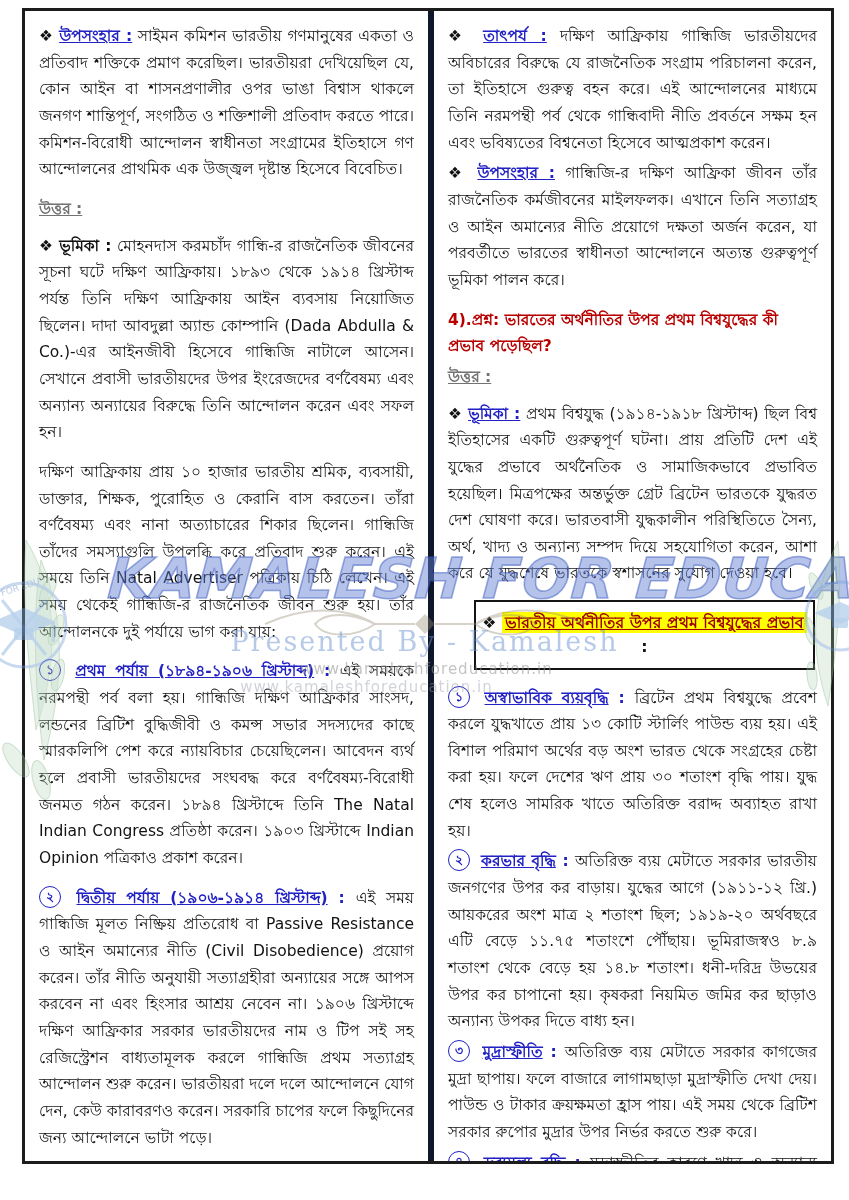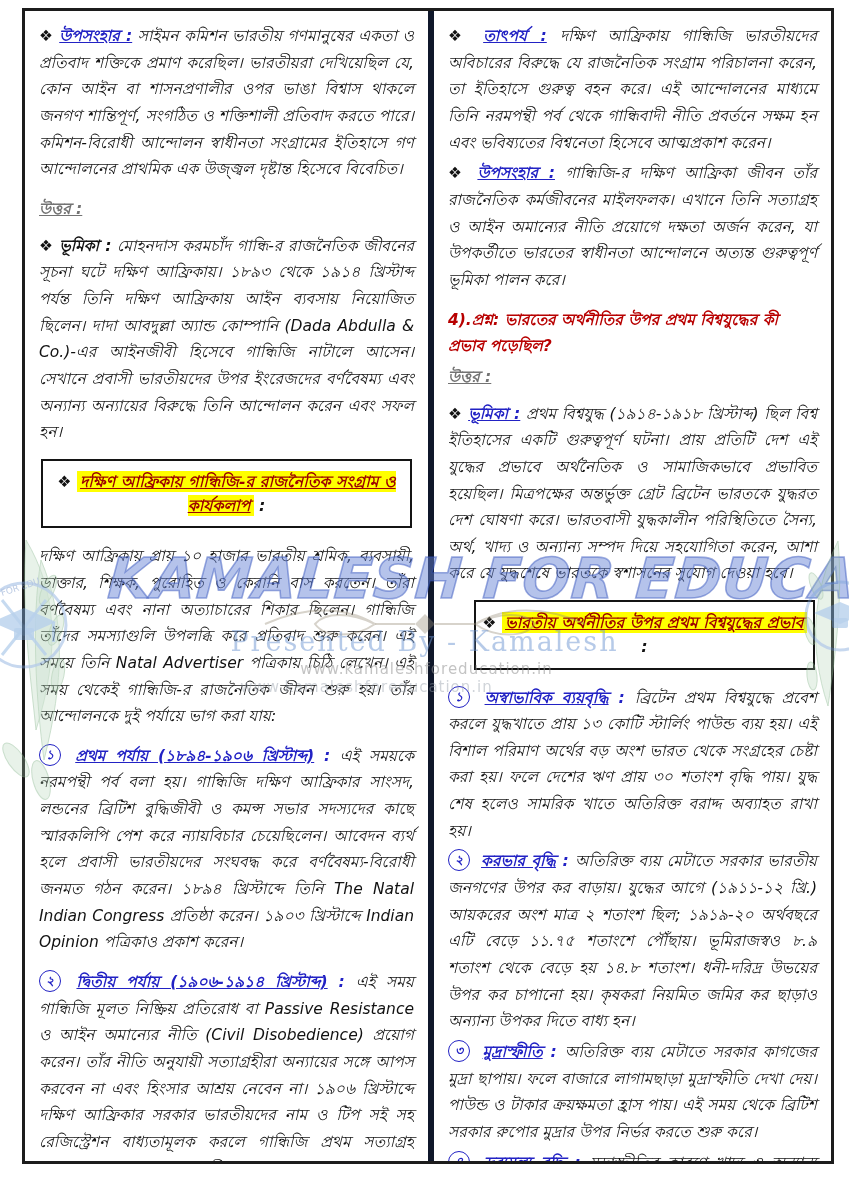--- a/index.html
+++ b/index.html
@@ -6,21 +6,21 @@
   body {
     width:849px; height:1200px; background:#ffffff; position:relative;
     font-family:"DejaVu Sans", sans-serif; overflow:hidden;
   }
   .sheet {
     position:absolute; left:22px; top:8px; width:812px; height:1156px;
     border:3px solid #1c1c1c; box-sizing:border-box; display:flex; background:#fff;
   }
   .col {
     width:50%; box-sizing:border-box; padding:12px 14px 24px 14px;
-    font-size:15.5px; line-height:1.72; color:#121212; text-align:justify; overflow:hidden;font-style:italic;
+    font-size:15.5px; line-height:1.72; color:#121212; text-align:justify; overflow:hidden;
   }
   .col-right { border-left:6px solid #0f172a; }
   .para { margin:0 0 13px 0; }
   .tight { margin-bottom:4px; }
   .marker { font-weight:bold; color:#121212; }
   .lbl-blue { color:#2222c4; font-weight:bold; text-decoration:underline; }
   .lbl-black { color:#121212; font-weight:bold; }
   .blue-colon { color:#2222c4; font-weight:bold; }
   .red-q { color:#b80000; font-weight:bold; text-align:left; }
   .alt-line { font-weight:bold; }
@@ -75,24 +75,20 @@
     </p>
 
     <p class="para tight"><span class="answer-label">উত্তর :</span></p>
 
     <p class="para">
       <span class="marker">❖</span>
       <span class="lbl-black">ভূমিকা :</span>
       <span>মোহনদাস করমচাঁদ গান্ধি-র রাজনৈতিক জীবনের সূচনা ঘটে দক্ষিণ আফ্রিকায়। ১৮৯৩ থেকে ১৯১৪ খ্রিস্টাব্দ পর্যন্ত তিনি দক্ষিণ আফ্রিকায় আইন ব্যবসায় নিয়োজিত ছিলেন। দাদা আবদুল্লা অ্যান্ড কোম্পানি (Dada Abdulla &amp; Co.)-এর আইনজীবী হিসেবে গান্ধিজি নাটালে আসেন। সেখানে প্রবাসী ভারতীয়দের উপর ইংরেজদের বর্ণবৈষম্য এবং অন্যান্য অন্যায়ের বিরুদ্ধে তিনি আন্দোলন করেন এবং সফল হন।</span>
     </p>
 
-    <div class="ybox">
-      <span class="marker">❖</span>
-      <span class="hl">দক্ষিণ আফ্রিকায় গান্ধিজি-র রাজনৈতিক সংগ্রাম ও কার্যকলাপ</span><span class="suffix"> :</span>
-    </div>
 
     <p class="para">দক্ষিণ আফ্রিকায় প্রায় ১০ হাজার ভারতীয় শ্রমিক, ব্যবসায়ী, ডাক্তার, শিক্ষক, পুরোহিত ও কেরানি বাস করতেন। তাঁরা বর্ণবৈষম্য এবং নানা অত্যাচারের শিকার ছিলেন। গান্ধিজি তাঁদের সমস্যাগুলি উপলব্ধি করে প্রতিবাদ শুরু করেন। এই সময়ে তিনি Natal Advertiser পত্রিকায় চিঠি লেখেন। এই সময় থেকেই গান্ধিজি-র রাজনৈতিক জীবন শুরু হয়। তাঁর আন্দোলনকে দুই পর্যায়ে ভাগ করা যায়:</p>
 
     <p class="para">
       <span class="num-circle">১</span>
       <span class="lbl-blue">প্রথম পর্যায় (১৮৯৪-১৯০৬ খ্রিস্টাব্দ)</span><span class="blue-colon"> : </span>
       <span>এই সময়কে নরমপন্থী পর্ব বলা হয়। গান্ধিজি দক্ষিণ আফ্রিকার সাংসদ, লন্ডনের ব্রিটিশ বুদ্ধিজীবী ও কমন্স সভার সদস্যদের কাছে স্মারকলিপি পেশ করে ন্যায়বিচার চেয়েছিলেন। আবেদন ব্যর্থ হলে প্রবাসী ভারতীয়দের সংঘবদ্ধ করে বর্ণবৈষম্য-বিরোধী জনমত গঠন করেন। ১৮৯৪ খ্রিস্টাব্দে তিনি The Natal Indian Congress প্রতিষ্ঠা করেন। ১৯০৩ খ্রিস্টাব্দে Indian Opinion পত্রিকাও প্রকাশ করেন।</span>
     </p>
 
     <p class="para">
@@ -107,21 +103,21 @@
 
     <p class="para tight">
       <span class="marker">❖</span>
       <span class="lbl-blue">তাৎপর্য :</span>
       <span>দক্ষিণ আফ্রিকায় গান্ধিজি ভারতীয়দের অবিচারের বিরুদ্ধে যে রাজনৈতিক সংগ্রাম পরিচালনা করেন, তা ইতিহাসে গুরুত্ব বহন করে। এই আন্দোলনের মাধ্যমে তিনি নরমপন্থী পর্ব থেকে গান্ধিবাদী নীতি প্রবর্তনে সক্ষম হন এবং ভবিষ্যতের বিশ্বনেতা হিসেবে আত্মপ্রকাশ করেন।</span>
     </p>
 
     <p class="para">
       <span class="marker">❖</span>
       <span class="lbl-blue">উপসংহার :</span>
-      <span>গান্ধিজি-র দক্ষিণ আফ্রিকা জীবন তাঁর রাজনৈতিক কর্মজীবনের মাইলফলক। এখানে তিনি সত্যাগ্রহ ও আইন অমান্যের নীতি প্রয়োগে দক্ষতা অর্জন করেন, যা উপকর্তীতে ভারতের স্বাধীনতা আন্দোলনে অত্যন্ত গুরুত্বপূর্ণ ভূমিকা পালন করে।</span>
+      <span>গান্ধিজি-র দক্ষিণ আফ্রিকা জীবন তাঁর রাজনৈতিক কর্মজীবনের মাইলফলক। এখানে তিনি সত্যাগ্রহ ও আইন অমান্যের নীতি প্রয়োগে দক্ষতা অর্জন করেন, যা পরবর্তীতে ভারতের স্বাধীনতা আন্দোলনে অত্যন্ত গুরুত্বপূর্ণ ভূমিকা পালন করে।</span>
     </p>
 
     <p class="para tight red-q">4).প্রশ্ন: ভারতের অর্থনীতির উপর প্রথম বিশ্বযুদ্ধের কী প্রভাব পড়েছিল?</p>
     <p class="para tight"><span class="answer-label">উত্তর :</span></p>
 
     <p class="para">
       <span class="marker">❖</span>
       <span class="lbl-blue">ভূমিকা :</span>
       <span>প্রথম বিশ্বযুদ্ধ (১৯১৪-১৯১৮ খ্রিস্টাব্দ) ছিল বিশ্ব ইতিহাসের একটি গুরুত্বপূর্ণ ঘটনা। প্রায় প্রতিটি দেশ এই যুদ্ধের প্রভাবে অর্থনৈতিক ও সামাজিকভাবে প্রভাবিত হয়েছিল। মিত্রপক্ষের অন্তর্ভুক্ত গ্রেট ব্রিটেন ভারতকে যুদ্ধরত দেশ ঘোষণা করে। ভারতবাসী যুদ্ধকালীন পরিস্থিতিতে সৈন্য, অর্থ, খাদ্য ও অন্যান্য সম্পদ দিয়ে সহযোগিতা করেন, আশা করে যে যুদ্ধশেষে ভারতকে স্বশাসনের সুযোগ দেওয়া হবে।</span>
     </p>

